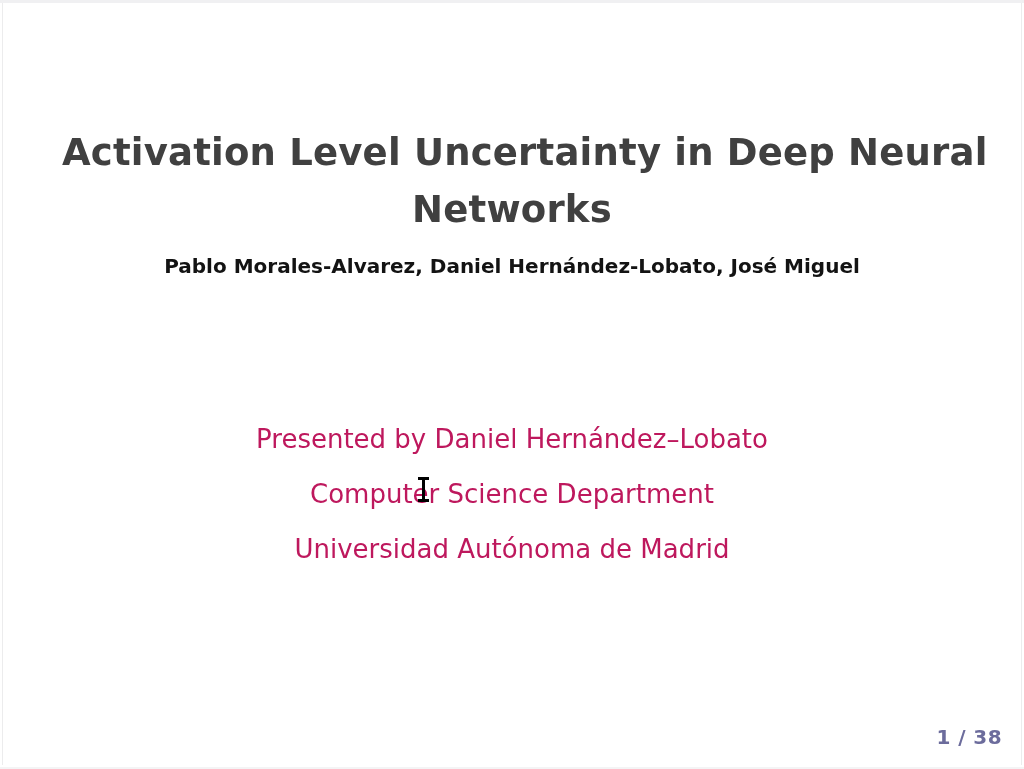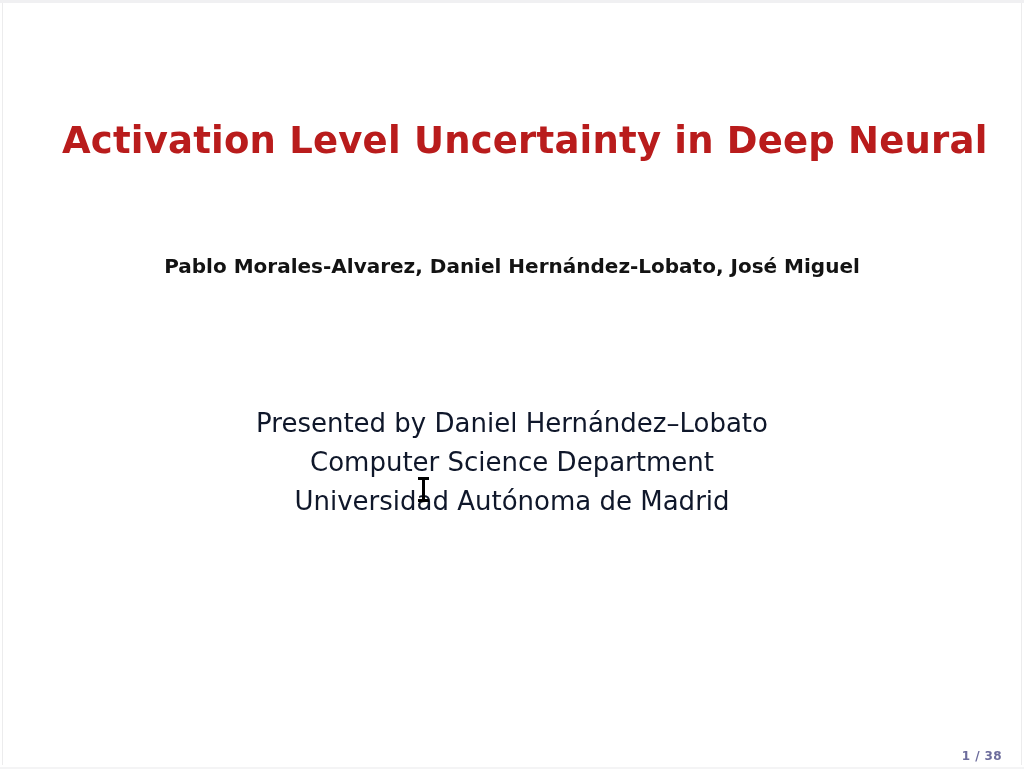--- a/index.html
+++ b/index.html
@@ -52,22 +52,23 @@
     top: 118px;
     width: 900px;
     text-align: center;
   }
   .title-line {
     display: block;
     font-size: 37px;
     font-weight: bold;
     letter-spacing: 0.2px;
     line-height: 45px;
-    color: #b91c1c;
+    color: #404040;
     white-space: nowrap;
+    margin-top: 12px;
   }
 
   
   .authors-block {
     position: absolute;
     left: 32px;
     top: 247px;
     width: 960px;
     text-align: center;
   }
@@ -86,30 +87,31 @@
     left: 112px;
     top: 404px;
     width: 800px;
     text-align: center;
   }
   .presenter-line {
     display: block;
     font-size: 26px;
     font-weight: normal;
     line-height: 39px;
-    color: #0f172a;
+    color: #be185d;
     white-space: nowrap;
+    margin-top: 16px;
   }
 
   
   .page-number {
     position: absolute;
     right: 22px;
-    bottom: 6px;
-    font-size: 12px;
+    bottom: 20px;
+    font-size: 20px;
     font-weight: bold;
     color: #6c6c9c;
     letter-spacing: 0.4px;
   }
 
   
   .text-cursor {
     position: absolute;
     left: 418px;
     top: 477px;
@@ -147,20 +149,21 @@
 
 <div class="slide-root">
 
   <div class="edge-top"></div>
   <div class="edge-left"></div>
   <div class="edge-right"></div>
   <div class="edge-bottom"></div>
 
   <div class="title-block">
     <span class="title-line">Activation Level Uncertainty in Deep Neural</span>
+    <span class="title-line">Networks</span>
   </div>
 
   <div class="authors-block">
     <span class="author-line">Pablo Morales-Alvarez, Daniel Hernández-Lobato, José Miguel</span>
   </div>
 
   <div class="presenter-block">
     <span class="presenter-line">Presented by Daniel Hernández–Lobato</span>
     <span class="presenter-line">Computer Science Department</span>
     <span class="presenter-line">Universidad Autónoma de Madrid</span>

